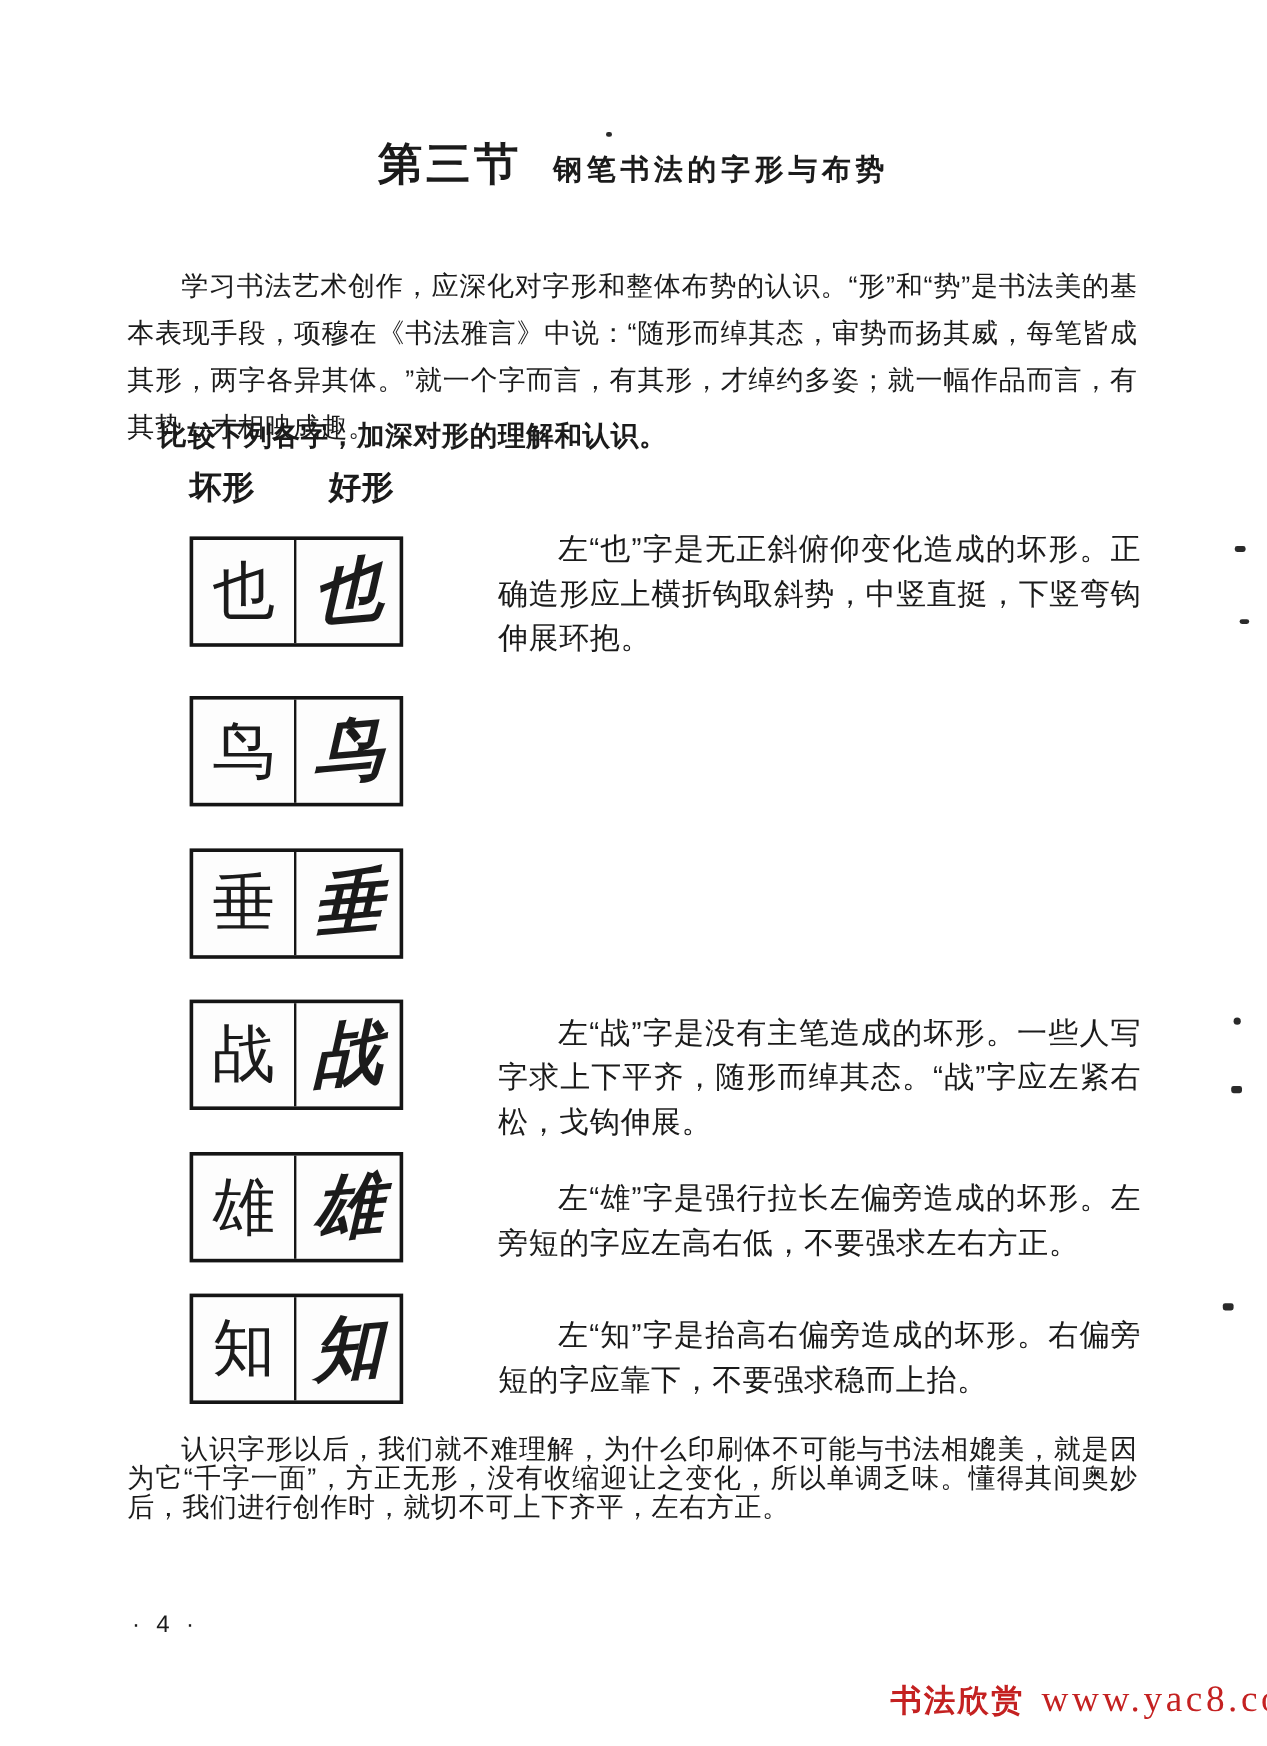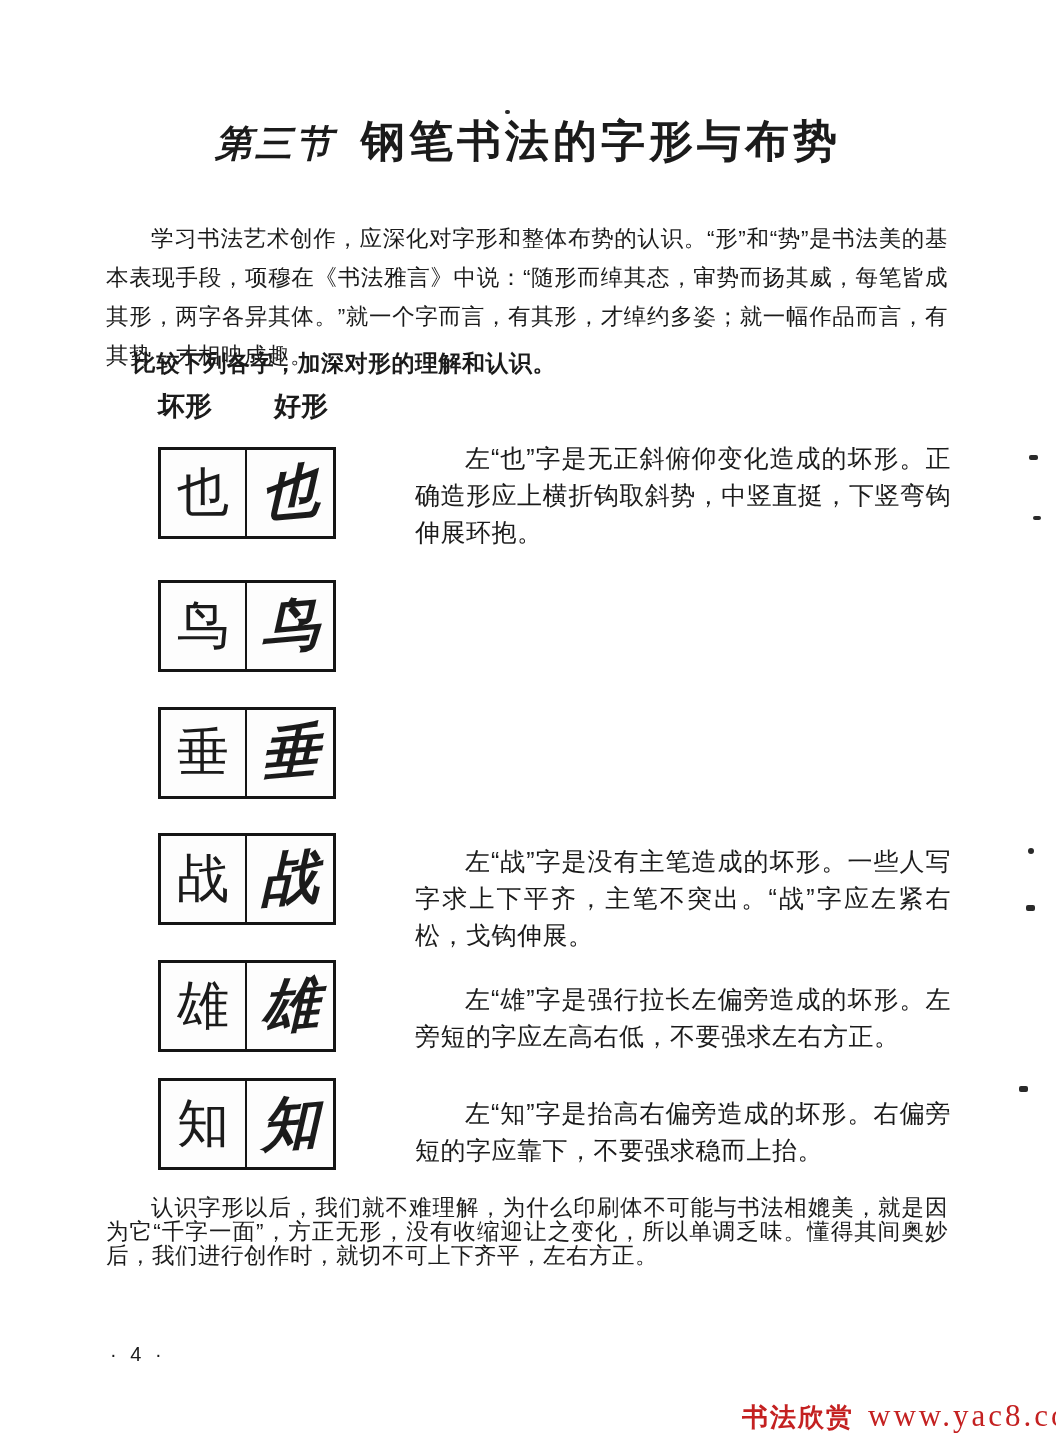--- a/index.html
+++ b/index.html
@@ -20,24 +20,23 @@
     position: absolute;
     top: 112px; left: 0;
     width: 100%;
     text-align: center;
     white-space: nowrap;
   }
   .title-section {
     font-size: 37px;
     font-weight: 900;
     letter-spacing: 3px;
-    font-style: italic;
   }
   .title-subject {
-    font-size: 44px;
+    font-size: 24px;
     font-weight: 700;
     font-family: "Liberation Serif", serif;
     letter-spacing: 4px;
     margin-left: 26px;
   }
 
   
   .para {
     position: absolute;
     font-size: 22.5px;
@@ -188,21 +187,21 @@
   </div>
 
   <div class="char-pair" style="top:833px">
     <div class="char-box bad">
         <span>战</span>
       </div>
     <div class="char-box good">
         <span>战</span>
       </div>
   </div>
-  <div class="expl" style="top:843px">左“战”字是没有主笔造成的坏形。一些人写字求上下平齐，主笔不突出。“战”字应左紧右松，戈钩伸展。</div>
+  <div class="expl" style="top:843px">左“战”字是没有主笔造成的坏形。一些人写字求上下平齐，随形而绰其态。“战”字应左紧右松，戈钩伸展。</div>
 
   <div class="char-pair" style="top:960px">
     <div class="char-box bad">
         <span>雄</span>
       </div>
     <div class="char-box good">
         <span>雄</span>
       </div>
   </div>
   <div class="expl" style="top:981px">左“雄”字是强行拉长左偏旁造成的坏形。左旁短的字应左高右低，不要强求左右方正。</div>

